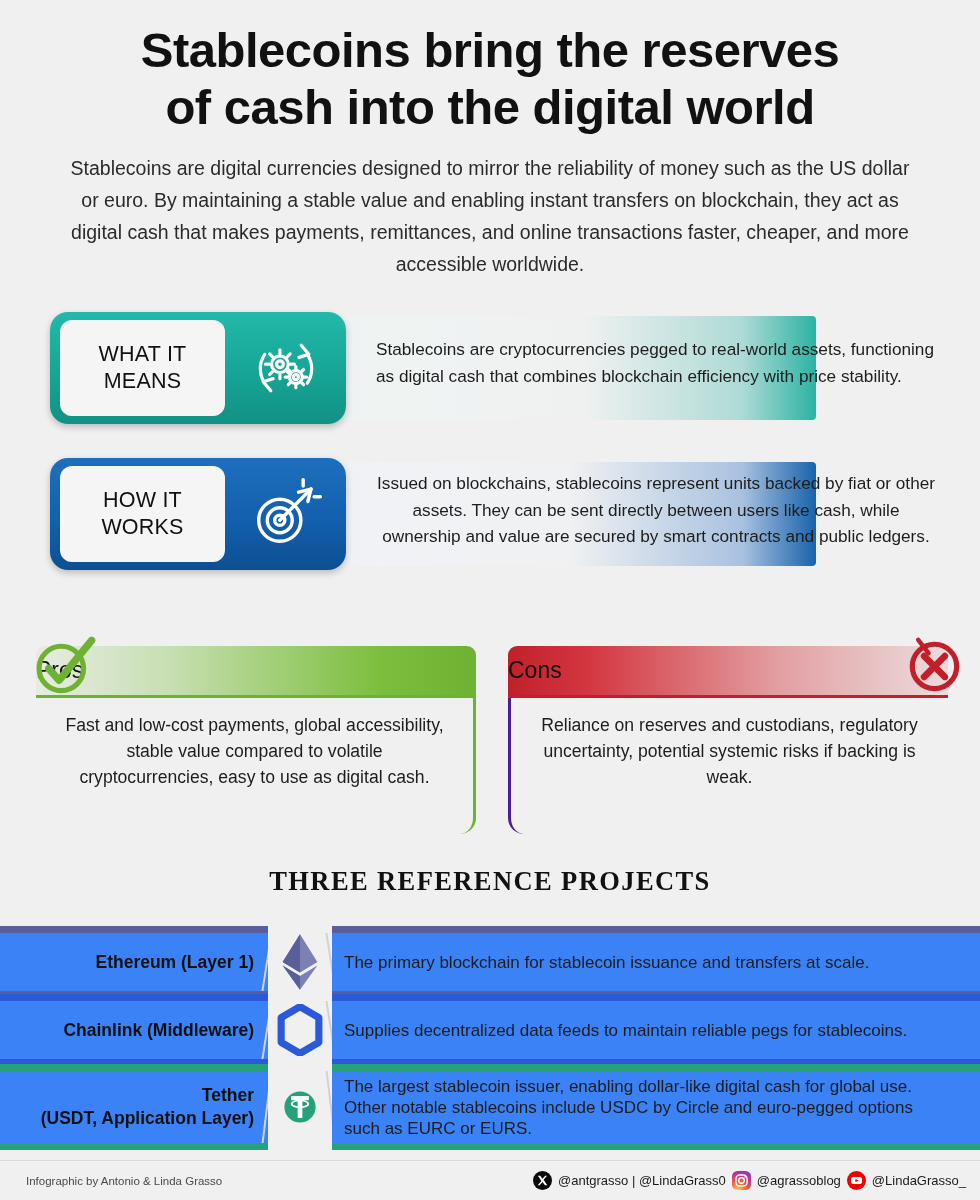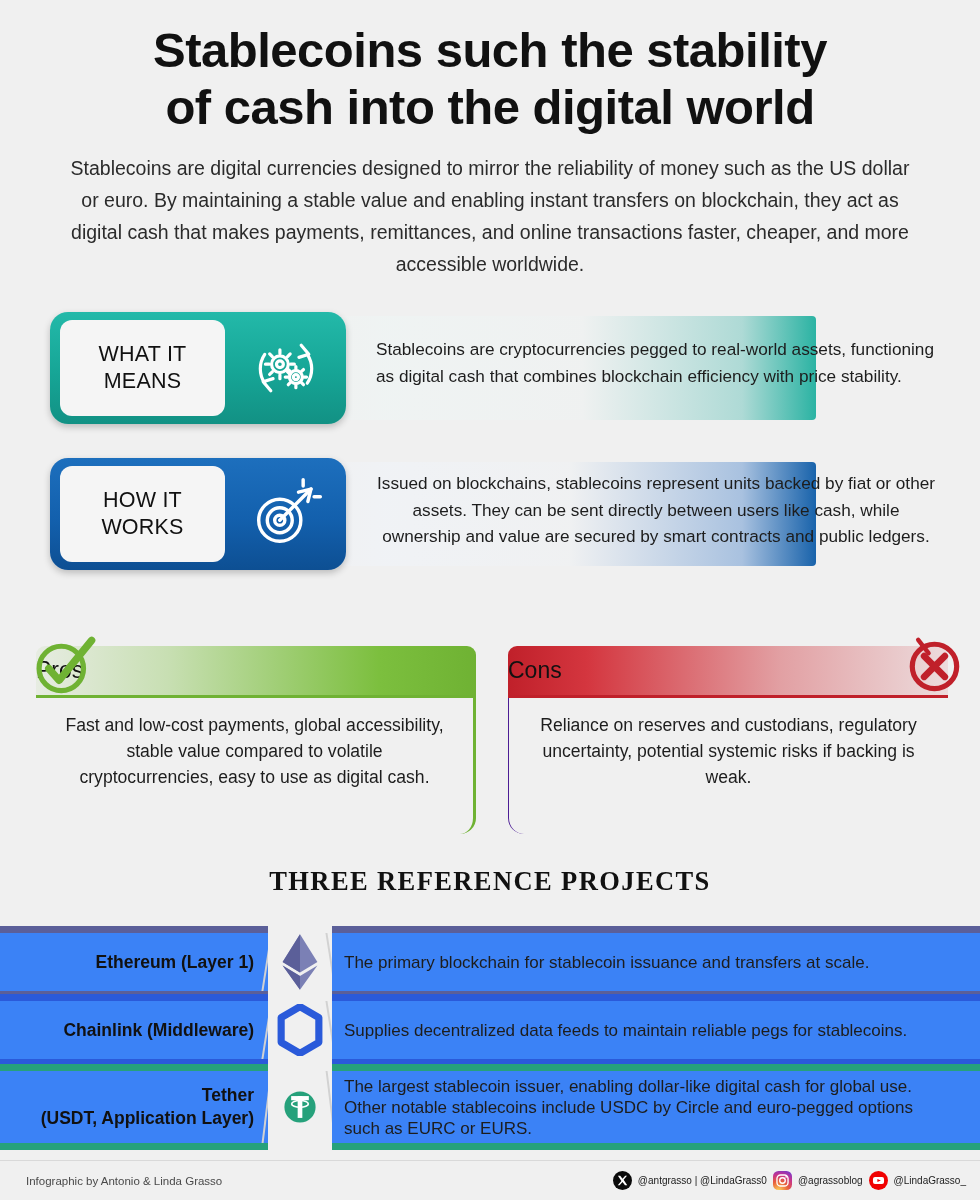--- a/index.html
+++ b/index.html
@@ -91,21 +91,21 @@
   .cons .pc-head {
     background: linear-gradient(90deg, #c0202a 0%, #d4363f 18%, rgba(205,40,48,0.40) 62%, rgba(205,40,48,0.10) 100%);
     border-bottom: 3px solid #c0202a;
   }
   .pros .pc-body {
     border-right: 3px solid #6fb233;
     border-radius: 0 0 16px 0;
     background: linear-gradient(180deg,#f0f0f0,#f0f0f0);
   }
   .cons .pc-body {
-    border-left: 1px solid #4c1d95;
+    border-left: 3px solid #4c1d95;
     border-radius: 0 0 0 16px;
   }
   .pc-body {
     height: 136px; padding: 14px 26px 0 26px;
     text-align: center;
     font-size: 17.6px; line-height: 26px; color: #1d1d1d;
   }
   .pc-ico { position: absolute; }
   .pros .pc-ico { left: -8px; top: -16px; }
   .cons .pc-ico { right: -22px; top: -18px; }
@@ -143,30 +143,30 @@
   .notch { position: absolute; width: 2px; background: #d2d2d2; }
 
   
   .footer {
     position: absolute; left: 0; top: 1160px; width: 980px; height: 40px;
     border-top: 1px solid #d9d9d9;
     display: flex; align-items: center;
   }
   .credit { margin-left: 26px; font-size: 11.5px; color: #4a4a4a; }
   .socials { margin-left: auto; margin-right: 14px; display: flex; align-items: center; gap: 6px; }
-  .socials .handle { font-size: 10px; color: #1a1a1a; }
+  .socials .handle { font-size: 13px; color: #1a1a1a; }
   .sico { display: inline-flex; align-items: center; justify-content: center; }
 </style>
 </head>
 <body>
 
 <div class="page">
 
   <div class="title">
-    <div>Stablecoins such the stability</div>
+    <div>Stablecoins bring the reserves</div>
     <div>of cash into the digital world</div>
   </div>
   <div class="intro">Stablecoins are digital currencies designed to mirror the reliability of money such as the US dollar or euro. By maintaining a stable value and enabling instant transfers on blockchain, they act as digital cash that makes payments, remittances, and online transactions faster, cheaper, and more accessible worldwide.</div>
 
   <div class="band teal" style="top:306px">
     <div class="fade"></div>
     <div class="badge teal">
       <div class="badge-label">
         <div>
           <div>WHAT IT</div>

